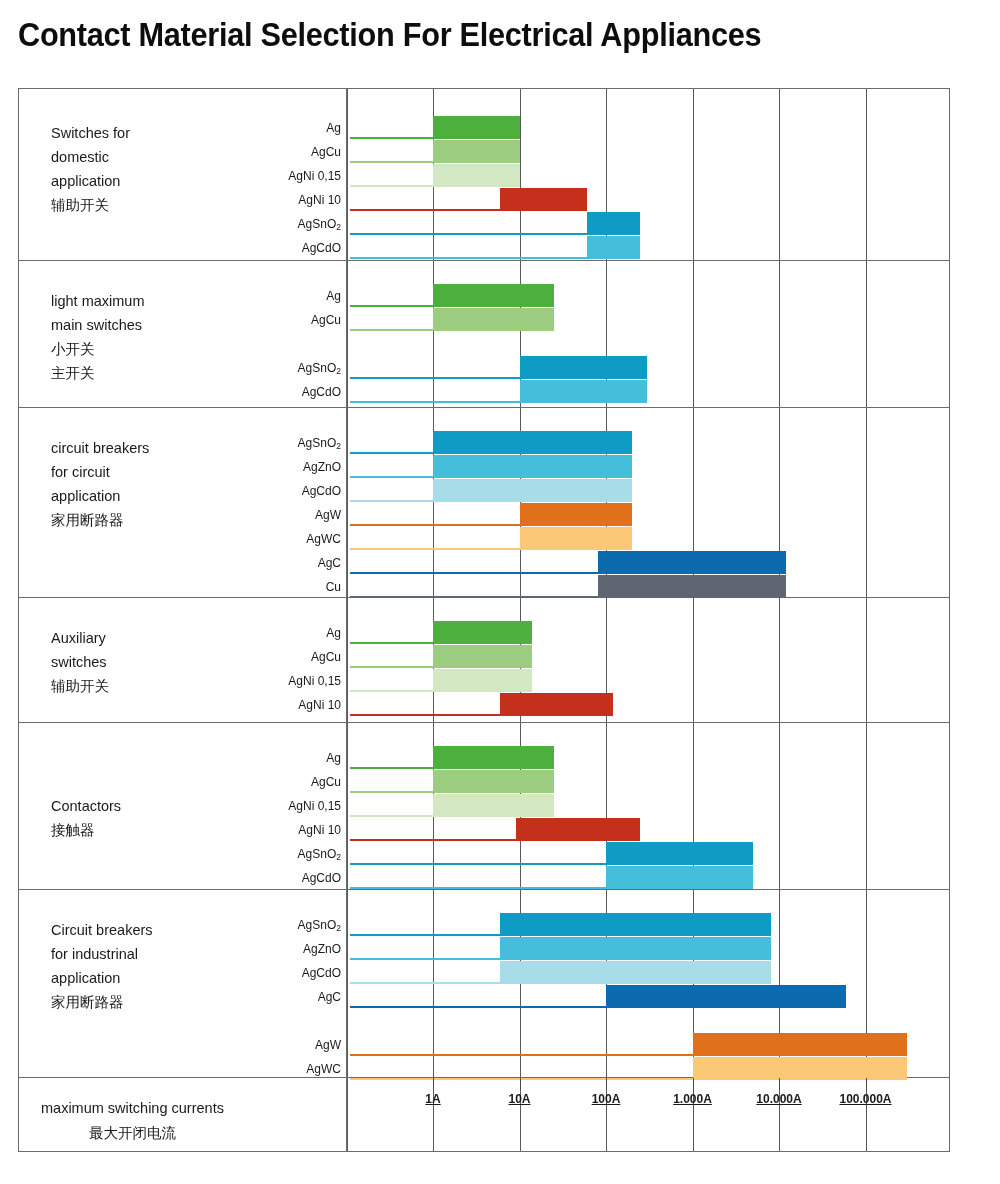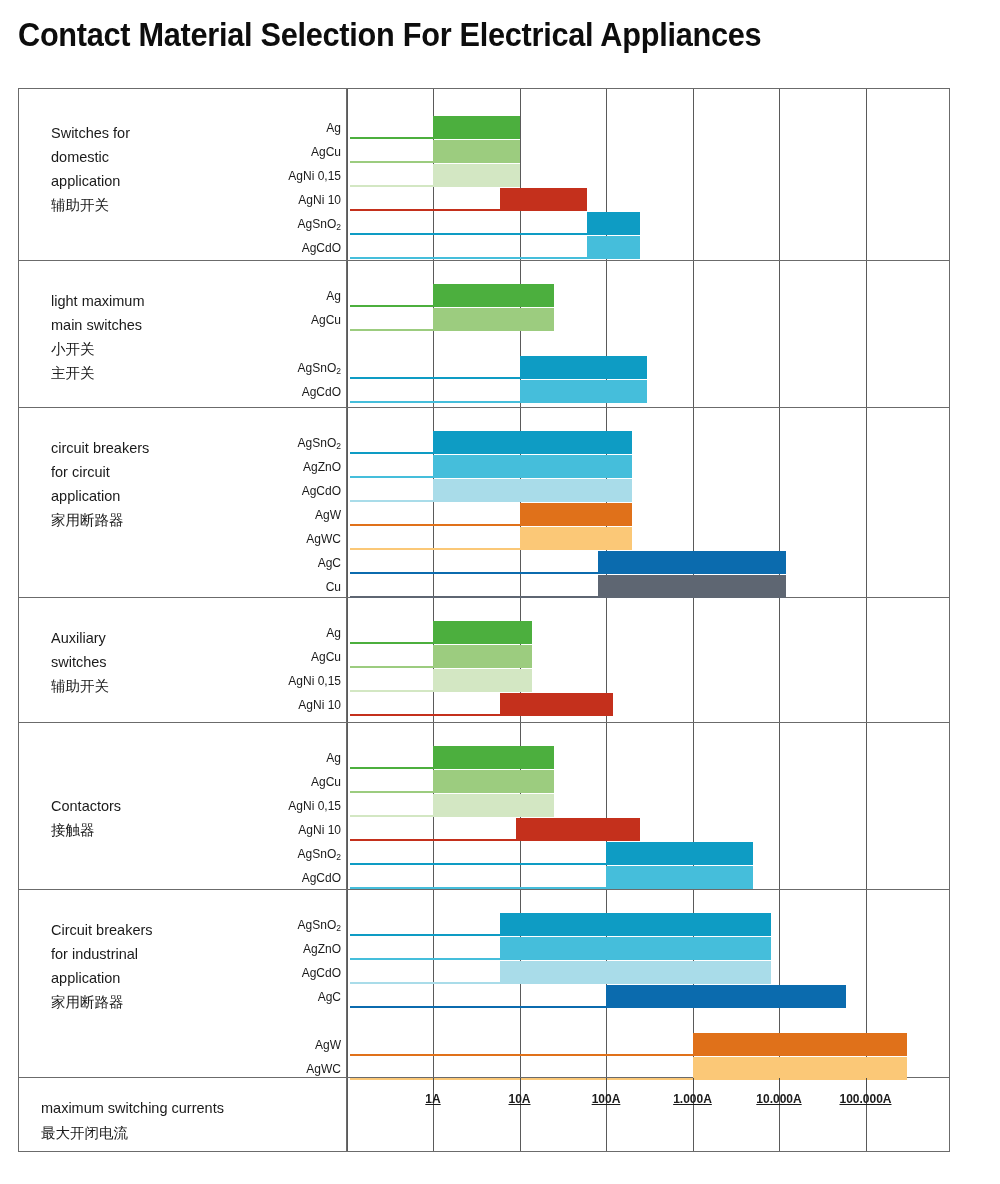--- a/index.html
+++ b/index.html
@@ -280,21 +280,21 @@
           <div class="rlabel">AgW</div>
           <div class="rline" style="left: 331px; width: 556.771px; background: rgb(224, 113, 26);"></div>
           <div class="rbar" style="left: 673.5px; width: 214.271px; background: rgb(224, 113, 26);"></div>
         </div>
         <div class="row" style="top: 166px;">
           <div class="rlabel">AgWC</div>
           <div class="rline" style="left: 331px; width: 556.771px; background: rgb(251, 200, 119);"></div>
           <div class="rbar" style="left: 673.5px; width: 214.271px; background: rgb(251, 200, 119);"></div>
         </div>
       </div>
-      <div id="axisrow" style="top: 989px; height: 73px;">
+      <div id="axisrow" style="top: 989px; height: 73px; text-align: center;">
         <div class="axis-caption" style="top: 18px;">
           <div>maximum switching currents</div>
           <div>最大开闭电流</div>
         </div>
         <div class="tick" style="left: 414px;"></div>
         <div class="ticklabel" style="left: 414px;">1A</div>
         <div class="tick" style="left: 500.5px;"></div>
         <div class="ticklabel" style="left: 500.5px;">10A</div>
         <div class="tick" style="left: 587px;"></div>
         <div class="ticklabel" style="left: 587px;">100A</div>

